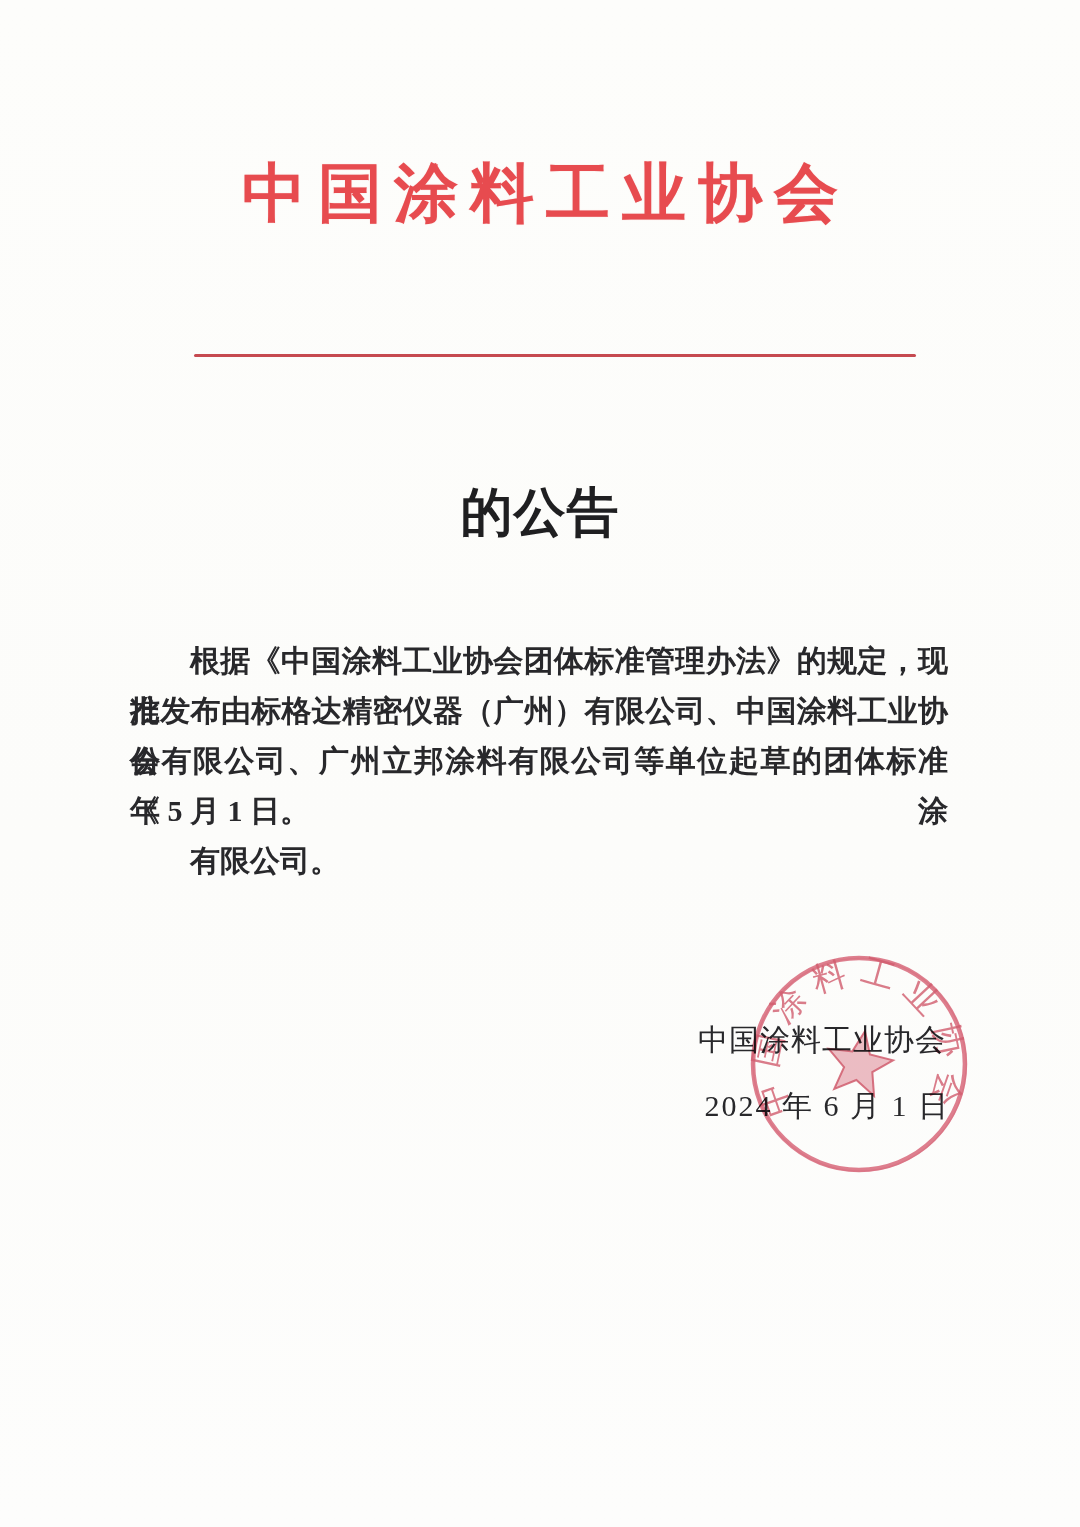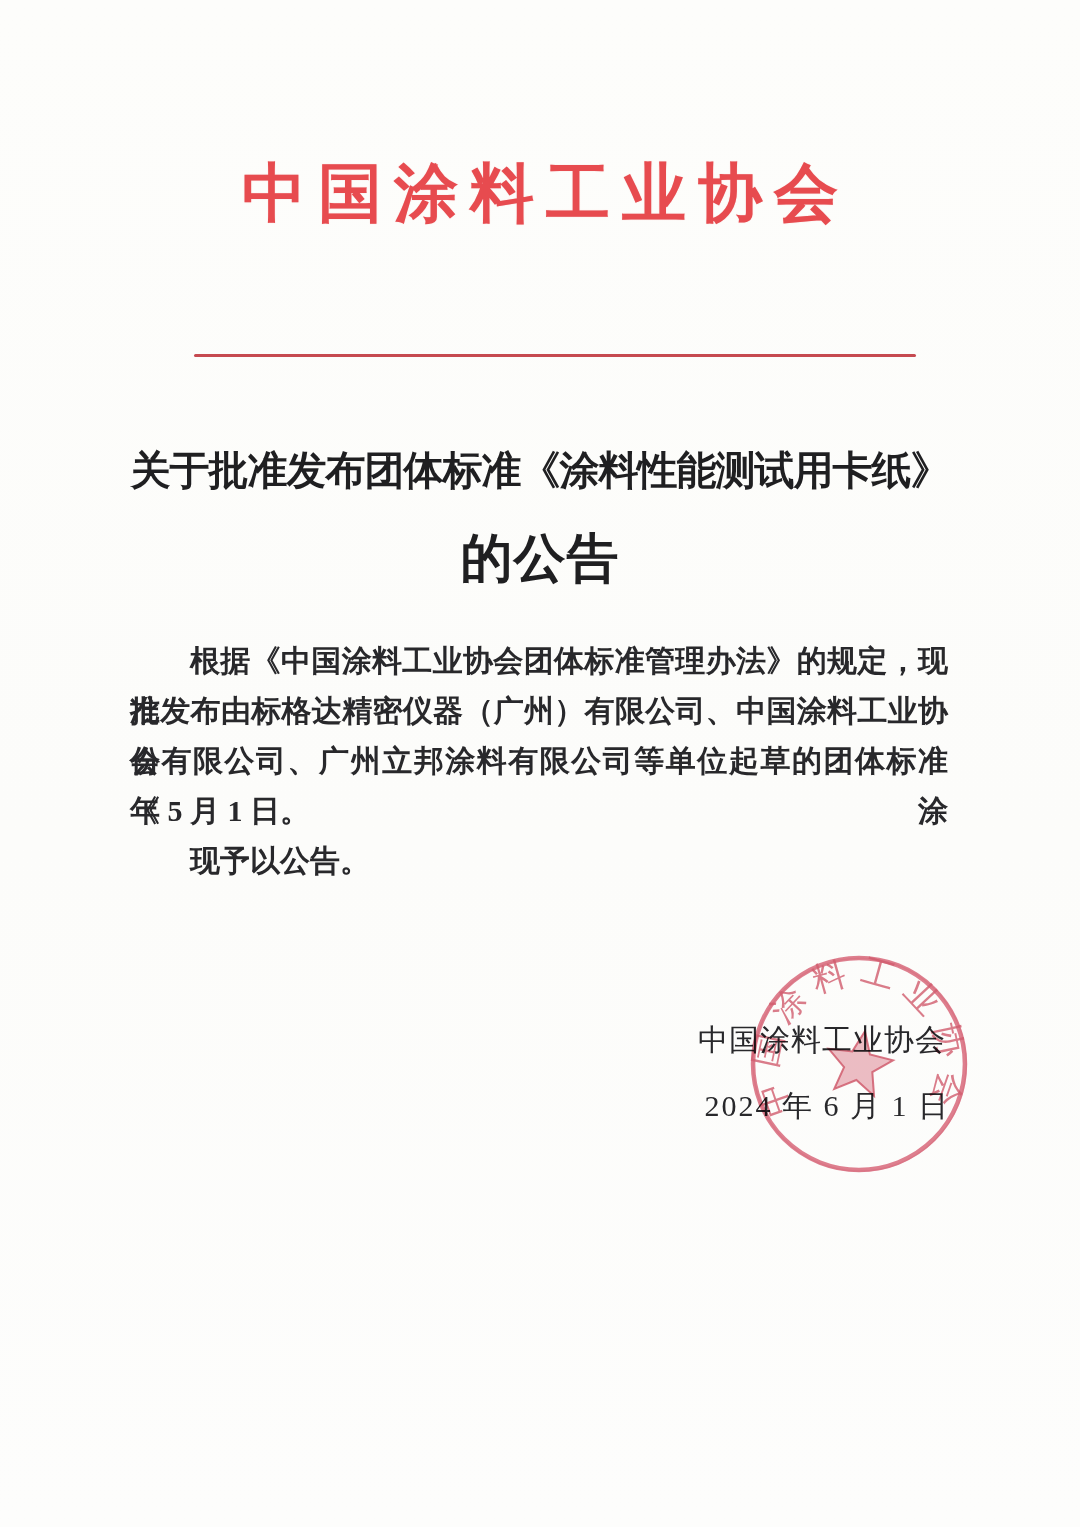--- a/index.html
+++ b/index.html
@@ -69,30 +69,29 @@
 </head>
 <body>
 
 <div class="page">
 
   <div class="letterhead">中国涂料工业协会</div>
 
   <div class="red-rule"></div>
 
   <div class="doc-title">
-    <div class="title-line1">关于批准发布团体标准《涂料性能测试用卡纸》</div>
     <div class="title-line2">的公告</div>
   </div>
 
   <div class="body-block">
     <div class="body-line fill indent">根据《中国涂料工业协会团体标准管理办法》的规定，现批</div>
     <div class="body-line fill">准发布由标格达精密仪器（广州）有限公司、中国涂料工业协会</div>
     <div class="body-line fill">份有限公司、广州立邦涂料有限公司等单位起草的团体标准《涂</div>
     <div class="body-line">年 5 月 1 日。</div>
-    <div class="body-line indent">现予以公告。</div>
+    <div class="body-line indent">有限公司。</div>
   </div>
 
   <div class="signature">
     <div class="sig-org">中国涂料工业协会</div>
     <div class="sig-date">2024 年 6 月 1 日</div>
   </div>
 
   <svg class="seal" viewBox="0 0 220 220">
 
     <circle cx="110" cy="110" r="105" fill="none" stroke="#d5566b" stroke-width="4.5" stroke-opacity="0.82"></circle>

